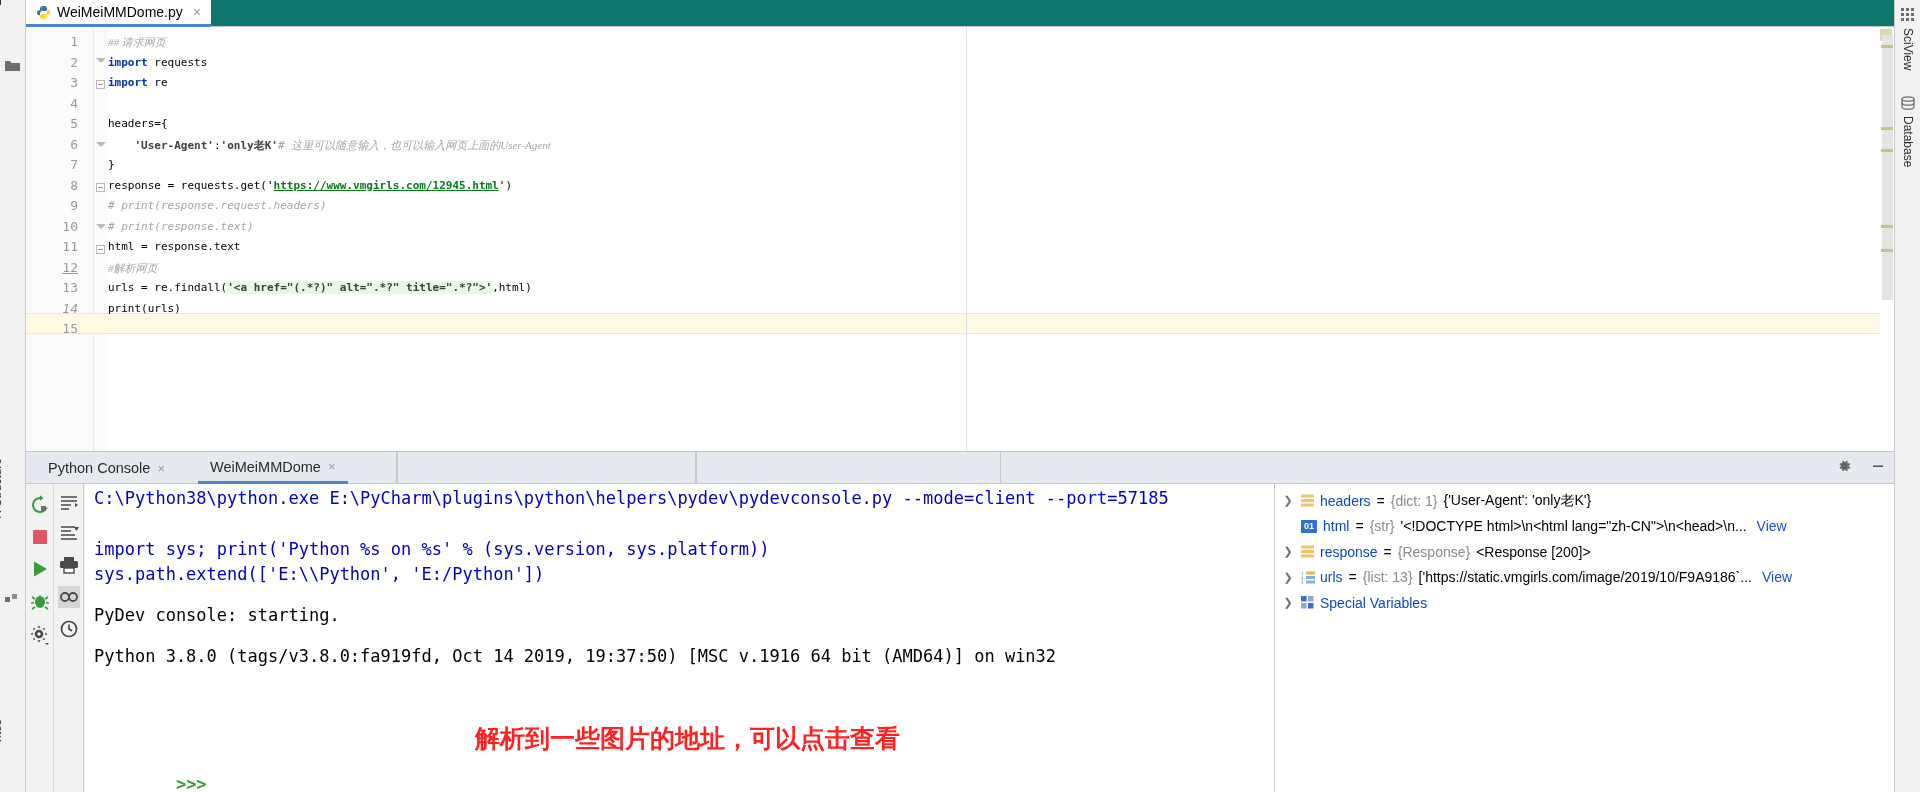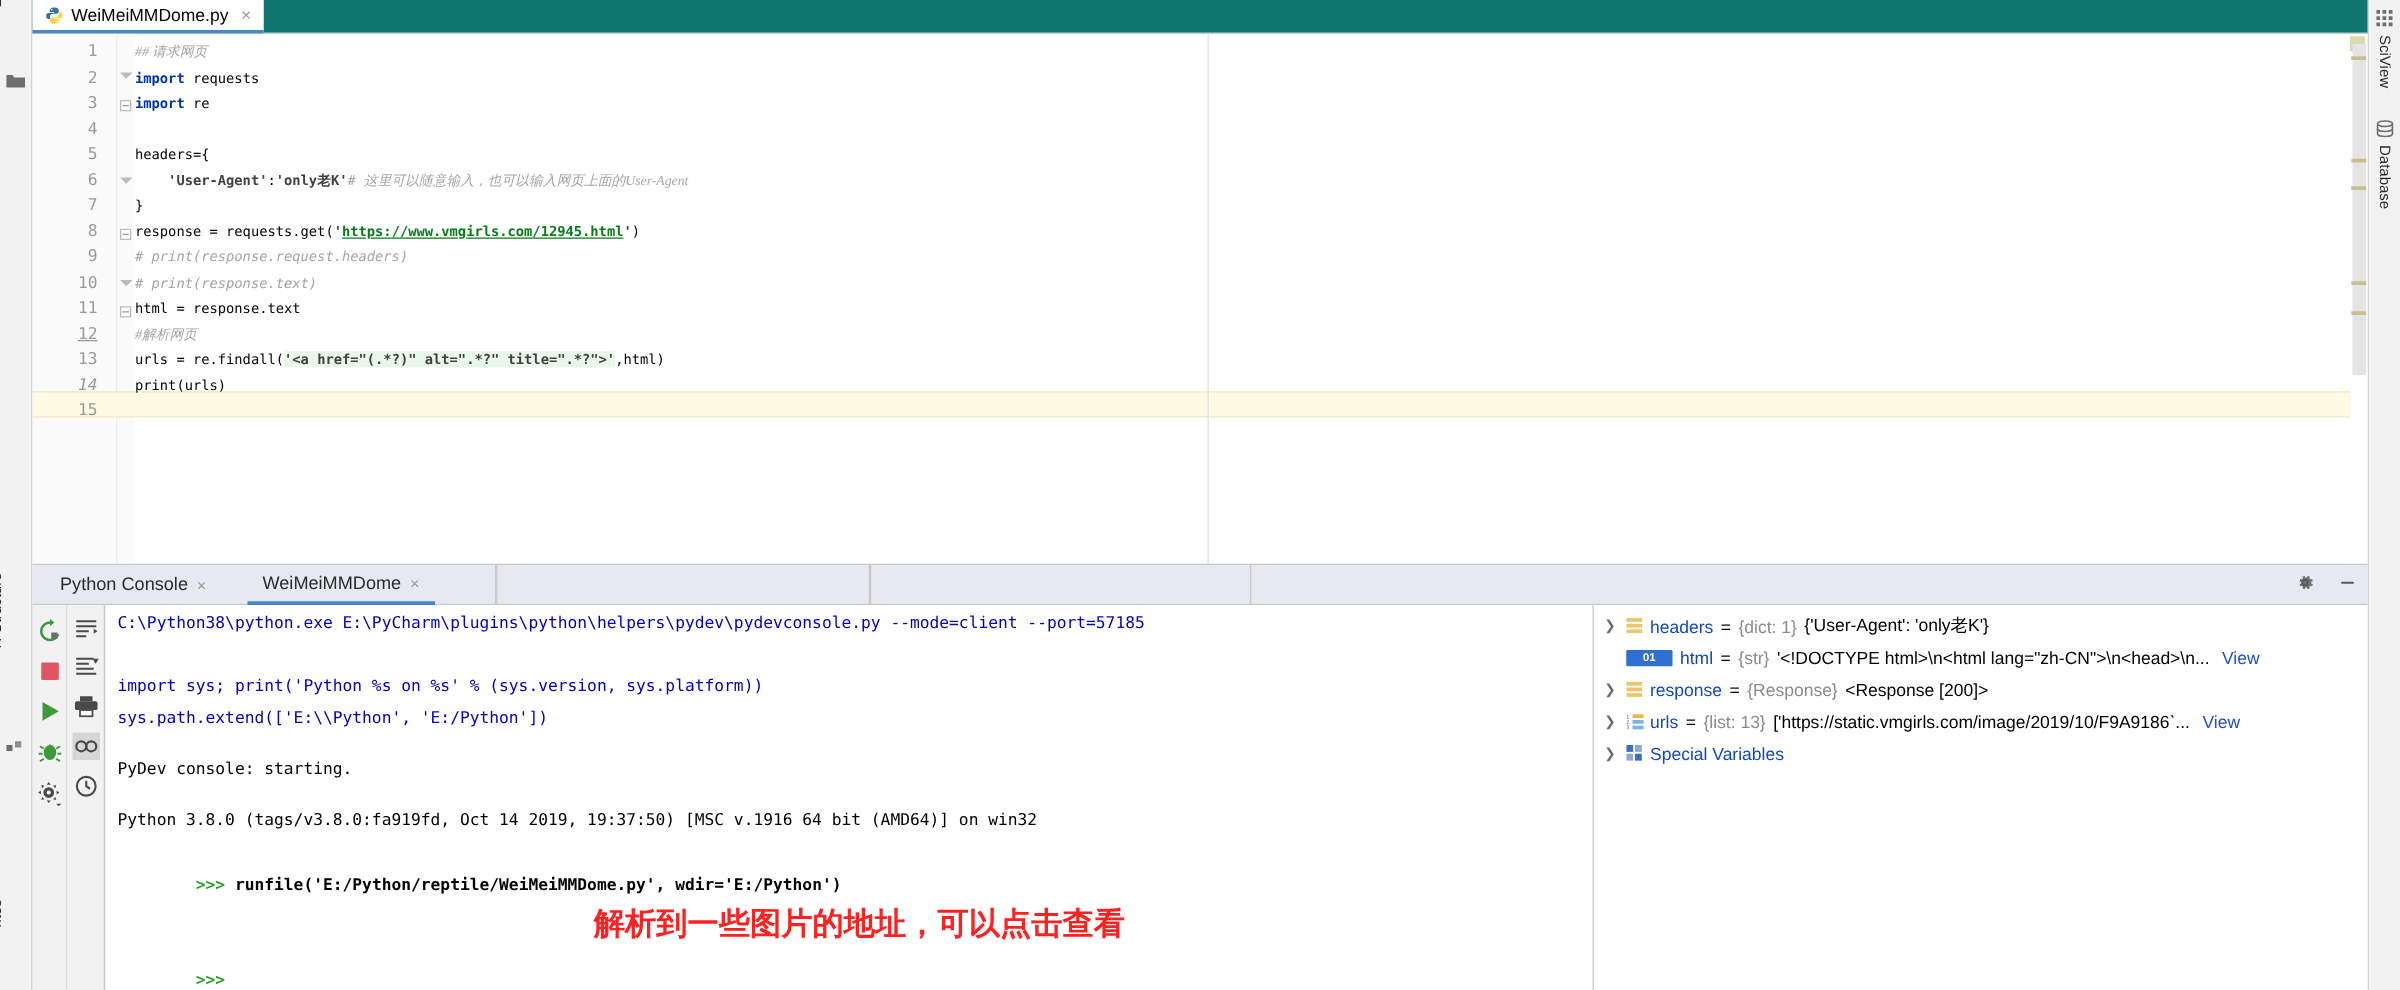--- a/index.html
+++ b/index.html
@@ -146,21 +146,21 @@
   }
   .tb-btn { position: absolute; left: 3px; width: 22px; height: 22px; }
   .tb2-btn { position: absolute; left: 4px; width: 22px; height: 22px; }
 
   .console-out {
     position: absolute; left: 59px; top: 32px; right: 620px; bottom: 0;
     background: #ffffff; overflow: hidden;
   }
   .co {
     position: absolute; left: 9px; white-space: pre;
-    font-family: "DejaVu Sans Mono", monospace; font-size: 13px;
+    font-family: "DejaVu Sans Mono", monospace; font-size: 17px;
     line-height: 25.5px; height: 25.5px; color: #000;
   }
   .co.blue { color: #0000c0; }
   .url-a { color: #1a0dab; text-decoration: underline; font-weight: bold; }
   .url-sel { background: #e0e0e0; }
   .prompt { color: #2f9e2f; font-weight: bold; }
   .red-note {
     position: absolute; color: #ff2020; font-weight: bold;
     font-family: "Liberation Sans", sans-serif; font-size: 25px;
     white-space: nowrap;
@@ -174,21 +174,21 @@
     position: absolute; left: 0; right: 0; height: 25.5px;
     display: flex; align-items: center; gap: 6px; padding-left: 6px;
     font-size: 14px; color: #000; white-space: nowrap; overflow: hidden;
   }
   .chev { width: 14px; color: #6e6e6e; font-size: 11px; text-align: center; }
   .vname { color: #0d47c9; }
   .vtype { color: #8a8a8a; }
   .vview { color: #1d4ed8; margin-left: 4px; }
   .ic-dict { width: 13px; height: 13px; flex: 0 0 auto; }
   .ic-str {
-    width: 37px; height: 13px; background: #2f6fd0; color: #fff;
+    width: 16px; height: 13px; background: #2f6fd0; color: #fff;
     font-size: 9px; line-height: 13px; text-align: center; font-weight: bold;
     flex: 0 0 auto; border-radius: 1px;
   }
   .ic-special { width: 13px; height: 13px; flex: 0 0 auto; }
   .bold { font-weight: bold; }
 
   
   .console-left-div { position:absolute; left:0; top:32px; bottom:0; width:1px; background:#c9c9c9; }
 </style>
 </head>
@@ -419,23 +419,20 @@
       </div>
     </div>
 
     <div class="console-out">
       <div class="co blue" style="top:2px;">C:\Python38\python.exe E:\PyCharm\plugins\python\helpers\pydev\pydevconsole.py --mode=client --port=57185</div>
       <div class="co blue" style="top:78px;">sys.path.extend(['E:\\Python', 'E:/Python'])</div>
       <div class="co blue" style="top:53px;">import sys; print('Python %s on %s' % (sys.version, sys.platform))</div>
       <div class="co" style="top:119px;">PyDev console: starting.</div>
       <div class="co" style="top:160px;">Python 3.8.0 (tags/v3.8.0:fa919fd, Oct 14 2019, 19:37:50) [MSC v.1916 64 bit (AMD64)] on win32</div>
 
-      <div class="co" style="top:186px;">
-        <span class="prompt">&gt;&gt;&gt;</span><span> </span><span class="bold">runfile('E:/Python/reptile/WeiMeiMMDome.py', wdir='E:/Python')</span>
-      </div>
 
 
       <div class="co" style="top:262px;">
         <span class="prompt">&gt;&gt;&gt;</span>
       </div>
 
       <div class="red-note" style="left:390px; top:238px;">解析到一些图片的地址，可以点击查看</div>
     </div>
 
     <div class="vars-panel">

